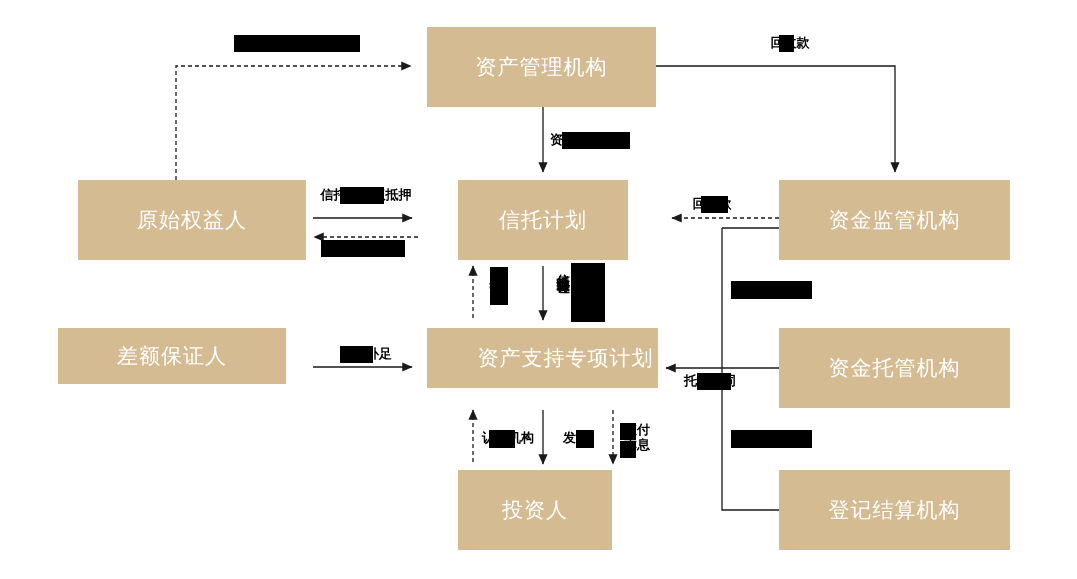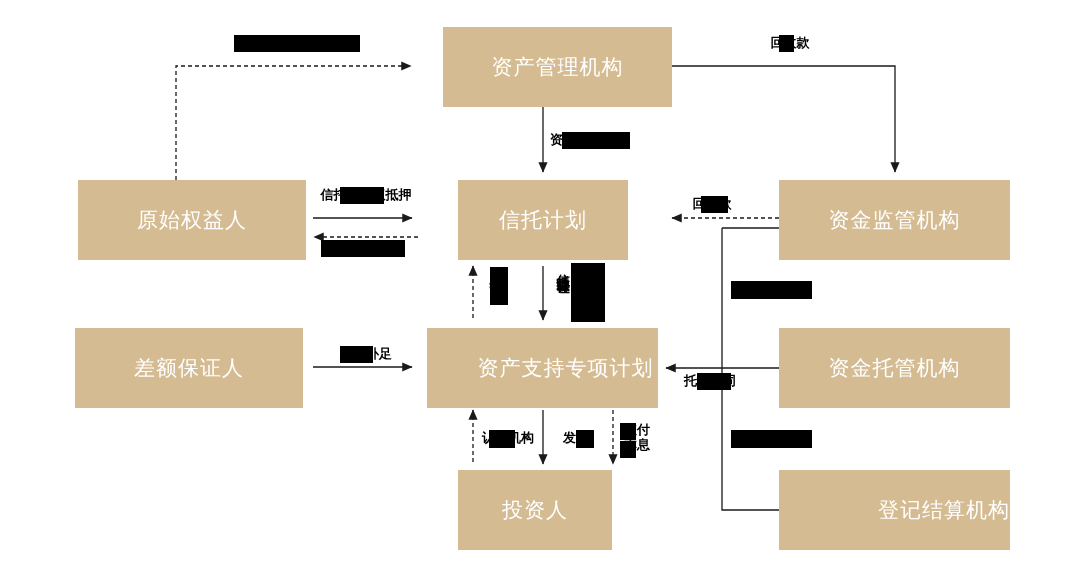--- a/index.html
+++ b/index.html
@@ -72,53 +72,53 @@
 
       <path d="M473,462 L473,410" stroke-dasharray="4,3" marker-end="url(#arrD)"></path>
 
       <path d="M543,410 L543,464" marker-end="url(#arr)"></path>
 
       <path d="M613,410 L613,464" stroke-dasharray="4,3" marker-end="url(#arrD)"></path>
 
     </g>
   </svg>
 
-  <div class="node" style="left:427px;top:27px;width:229px;height:80px;margin-left:16px;">
+  <div class="node" style="left:427px;top:27px;width:229px;height:80px;">
     <span>资产管理机构</span>
   </div>
 
   <div class="node" style="left:62px;top:180px;width:228px;height:80px;margin-left:16px;">
     <span>原始权益人</span>
   </div>
 
   <div class="node" style="left:458px;top:180px;width:170px;height:80px;">
     <span>信托计划</span>
   </div>
 
   <div class="node" style="left:779px;top:180px;width:231px;height:80px;">
     <span>资金监管机构</span>
   </div>
 
-  <div class="node" style="left:75px;top:328px;width:228px;height:80px;text-align:right;">
+  <div class="node" style="left:58px;top:328px;width:228px;height:56px;text-align:right;">
     <span>差额保证人</span>
   </div>
 
-  <div class="node" style="left:427px;top:328px;width:231px;height:80px;padding-left:46px;">
+  <div class="node" style="left:427px;top:328px;width:231px;height:60px;padding-left:46px;">
     <span>资产支持专项计划</span>
   </div>
 
   <div class="node" style="left:779px;top:328px;width:231px;height:80px;">
     <span>资金托管机构</span>
   </div>
 
   <div class="node" style="left:458px;top:470px;width:154px;height:80px;">
     <span>投资人</span>
   </div>
 
-  <div class="node" style="left:779px;top:470px;width:231px;height:80px;justify-content:flex-end;">
+  <div class="node" style="left:779px;top:470px;width:231px;height:80px;">
     <span>登记结算机构</span>
   </div>
 
   <div class="lbl ctr" style="left:300px;top:36px;">
     <span>基础资产转让价款</span>
   </div>
   <div class="redact" style="left:234px;top:35px;width:126px;height:17px;"></div>
 
   <div class="lbl ctr" style="left:790px;top:36px;">
     <span>回收款</span>

